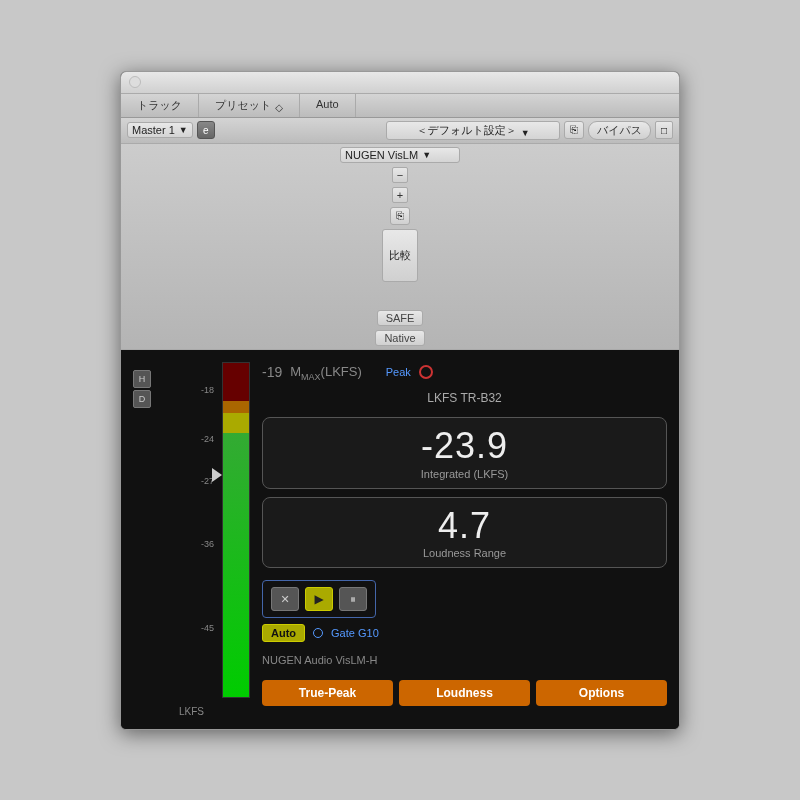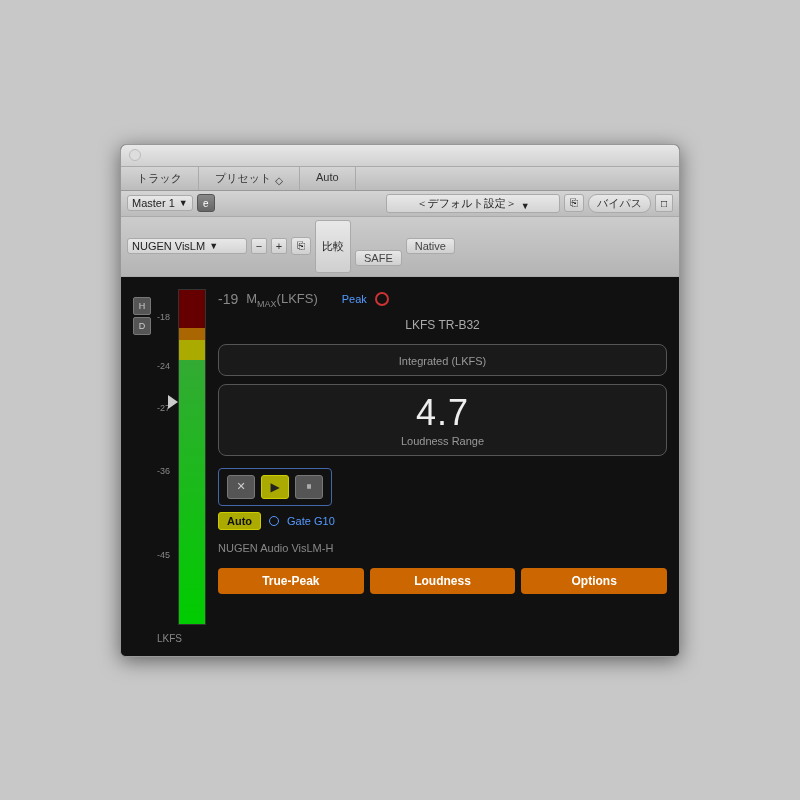--- a/index.html
+++ b/index.html
@@ -378,21 +378,21 @@
       <span>⎘</span>
     </div>
     <div class="bypass-btn">
       <span>バイパス</span>
     </div>
     <div class="square-btn">
       <span>□</span>
     </div>
   </div>
 
-  <div class="ctrl-row controls-section" style="background:linear-gradient(180deg,#cccccc,#b4b4b4);">
+  <div class="ctrl-row controls-section" style="background:linear-gradient(180deg,#cccccc,#b4b4b4);flex-direction:column;">
     <div class="ctrl-select" style="width:120px;">
       <span>NUGEN VisLM</span>
       <span style="font-size:9px;">▼</span>
     </div>
     <div class="minus-btn">
       <span>−</span>
     </div>
     <div class="plus-btn">
       <span>+</span>
     </div>
@@ -422,21 +422,21 @@
           <div class="side-btn">
             <span>D</span>
           </div>
         </div>
 
         <div class="scale-labels">
           <div class="scale-item" style="height:56px;">-18</div>
           <div class="scale-item" style="height:42px;">-24</div>
           <div class="scale-item" style="height:42px;">-27</div>
           <div class="scale-item" style="height:84px;">-36</div>
-          <div class="scale-item" style="height:84px;">-45</div>
+          <div class="scale-item" style="height:84px;margin-left:44px;">-45</div>
         </div>
 
         <div style="position:relative;">
           <div class="meter-bars">
 
             <div style="height:40px;background:#600;width:100%;flex-shrink:0;"></div>
 
             <div style="height:12px;background:#aa6600;width:100%;flex-shrink:0;"></div>
 
             <div style="height:20px;background:#aaaa00;width:100%;flex-shrink:0;"></div>
@@ -458,20 +458,21 @@
         <span style="font-size:14px;color:#888;">-19</span>
         <span style="font-size:13px;color:#888;">M<sub style="font-size:9px;">MAX</sub>(LKFS)</span>
         <span style="font-size:11px;color:#5599ff;margin-left:16px;">Peak</span>
         <div class="peak-indicator"></div>
       </div>
 
       <div class="arib-label">LKFS TR-B32</div>
 
 
       <div class="display-box">
+        <div class="display-value">-23.9</div>
         <div class="display-unit">Integrated (LKFS)</div>
       </div>
 
       <div class="display-box">
         <div class="display-value">4.7</div>
         <div class="display-unit">Loudness Range</div>
       </div>
 
       <div class="transport-section">
         <div class="transport-row">

